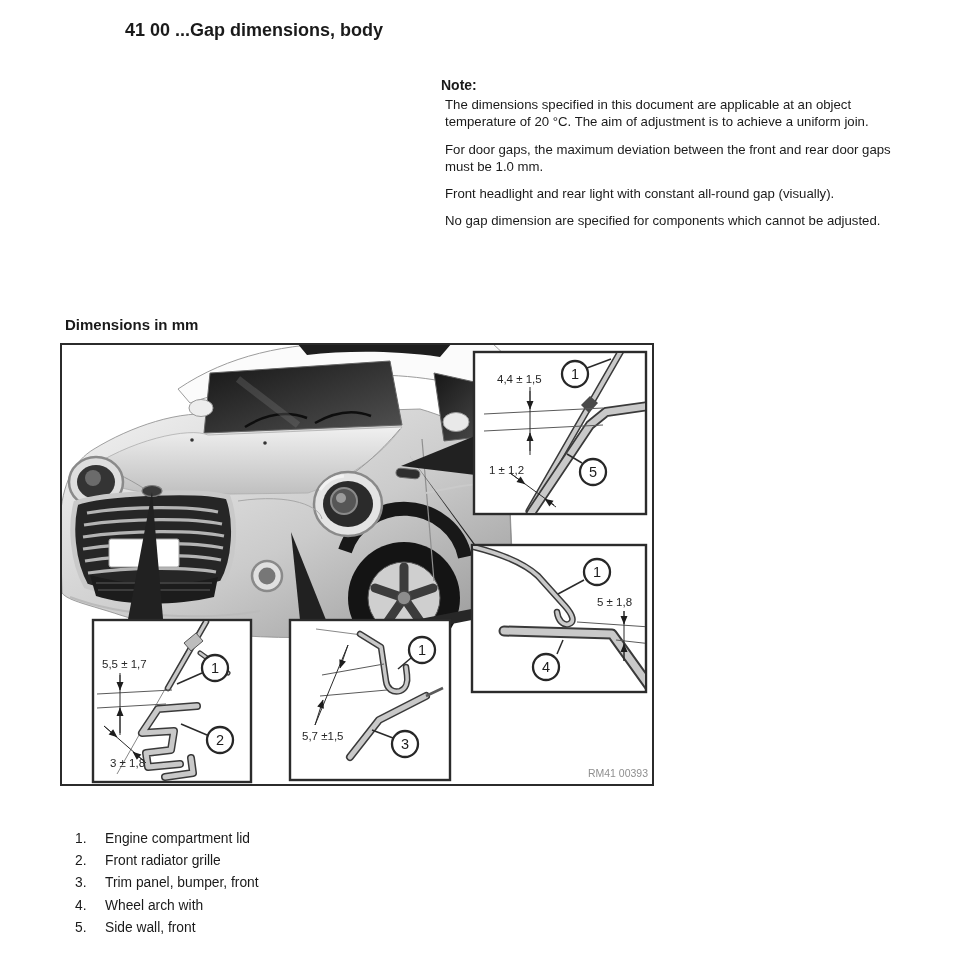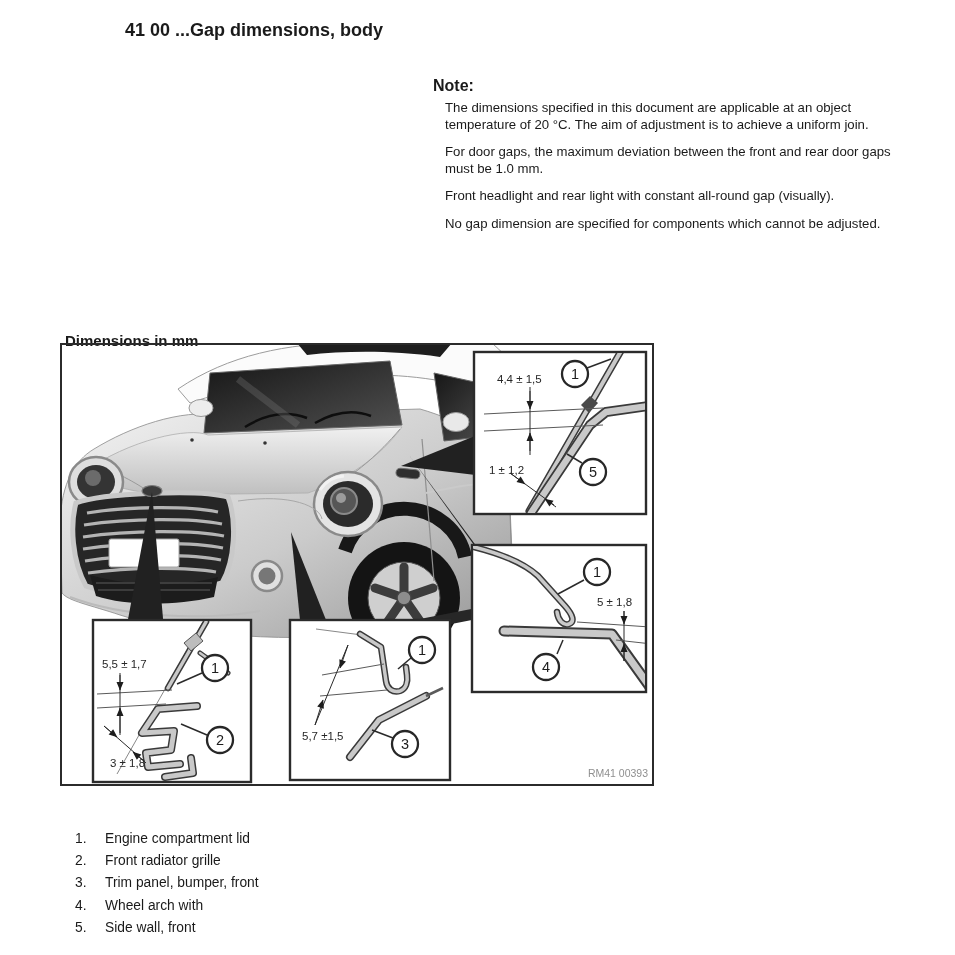--- a/index.html
+++ b/index.html
@@ -4,23 +4,23 @@
 <style>
   html,body{margin:0;padding:0;background:#fff;}
   body{
     width:955px;height:955px;position:relative;overflow:hidden;
     font-family:"Liberation Sans", sans-serif;color:#1a1a1a;
     -webkit-font-smoothing:antialiased;
   }
   .hdr{position:absolute;left:65px;top:20px;font-weight:bold;font-size:18px;white-space:nowrap;text-align:right;}
   .hdr .code{display:inline-block;width:125px;}
   .note{position:absolute;left:433px;top:76px;width:480px;font-size:13.2px;line-height:1.3;}
-  .note h3{margin:0 0 2px 0;font-size:16px;font-weight:bold;}
+  .note h3{margin:0 0 2px 8px;font-size:14px;font-weight:bold;}
   .note p{margin:0 0 10px 12px;}
-  .dimhead{position:absolute;left:65px;top:316px;font-weight:bold;font-size:15px;margin-top:16px;}
+  .dimhead{position:absolute;left:65px;top:316px;font-weight:bold;font-size:15px;}
   .figwrap{position:absolute;left:60px;top:343px;width:594px;height:443px;}
   .legend{position:absolute;left:75px;top:827px;font-size:13.8px;}
   .legend .row{display:flex;height:22.4px;align-items:center;}
   .legend .num{width:30px;}
   svg text{font-family:"Liberation Sans", sans-serif;}
   .dimlbl{font-size:11.5px;fill:#272727;}
   .reftxt{font-size:14.5px;fill:#1d1d1d;}
   .rmcode{font-size:10.5px;fill:#8f8f8f;}
   .thin{stroke:#5a5a5a;stroke-width:1;fill:none;}
   .dimline{stroke:#2a2a2a;stroke-width:1;fill:none;}

